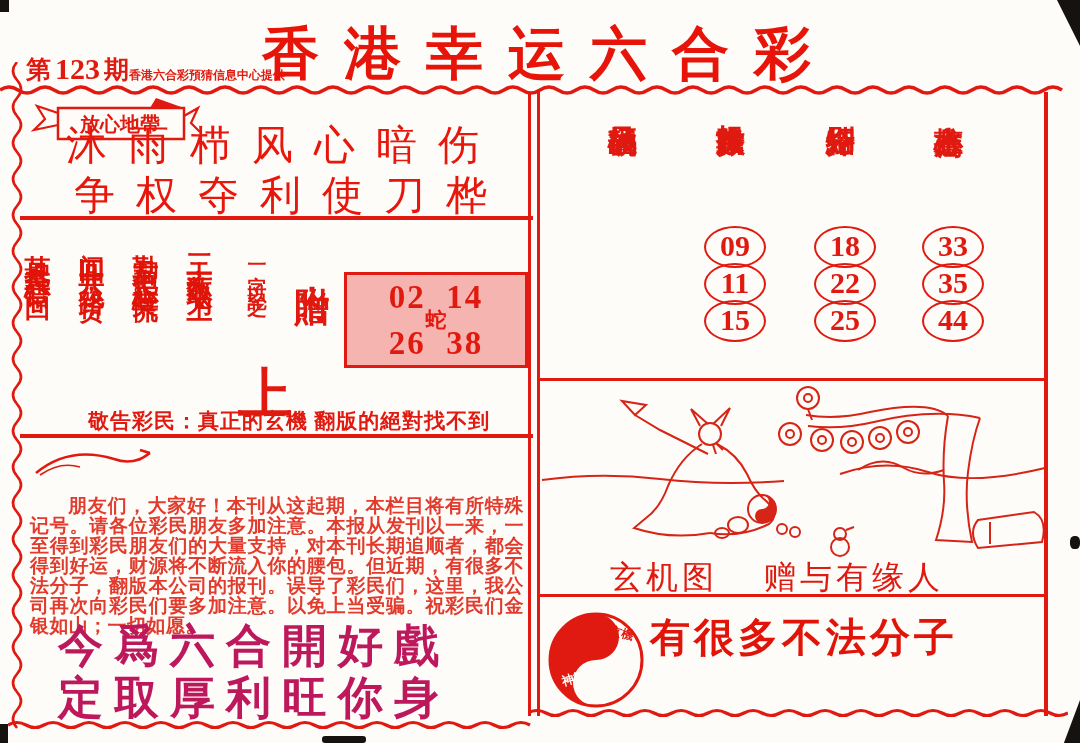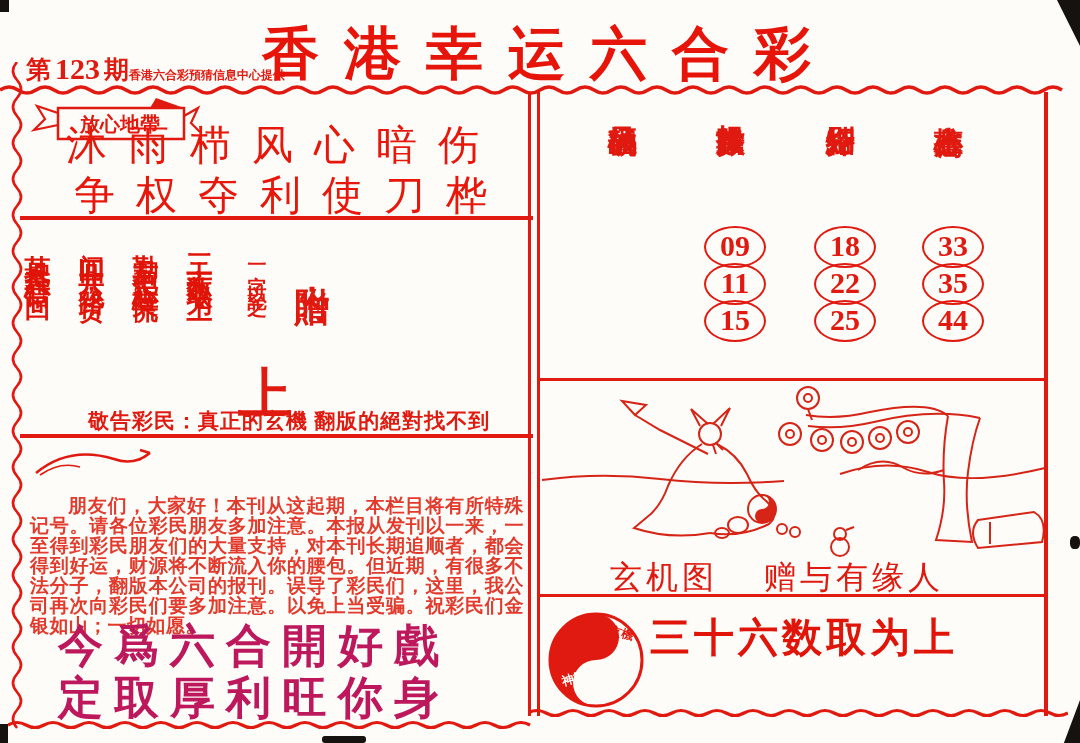--- a/index.html
+++ b/index.html
@@ -86,20 +86,25 @@
 
   <div class="abs vert verse-col" style="left:24px;top:234px;height:300px;">莫把真心错一回。</div>
   <div class="abs vert verse-col" style="left:78px;top:234px;height:300px;">问四共八一路货，</div>
   <div class="abs vert verse-col" style="left:132px;top:234px;height:300px;">勤君把定心莫慌。</div>
   <div class="abs vert verse-col" style="left:186px;top:234px;height:300px;">三十六数取为上，</div>
 
   <div class="abs vert note" style="left:248px;top:254px;height:160px;">一字以記之</div>
   <div class="abs answer" style="left:238px;top:358px;">上</div>
 
   <div class="abs vert bonus-label" style="left:294px;top:260px;height:160px;">附贈：</div>
+  <div class="abs bonus-box" style="left:344px;top:272px;width:178px;height:90px;">
+    <div class="bonus-nums">02  14</div>
+    <div class="bonus-zodiac">蛇</div>
+    <div class="bonus-nums">26  38</div>
+  </div>
 
   <div class="abs notice" style="left:88px;top:407px;">敬告彩民：真正的玄機 翻版的絕對找不到</div>
   <div class="abs hline" style="left:20px;top:434px;width:513px;height:4px;"></div>
 
   <svg class="abs" style="left:30px;top:443px;" width="130" height="36">
     <path d="M6 30 C30 10 58 8 84 16 C98 21 110 18 120 10 M120 10 l-10 -3 M120 10 l-11 7" stroke="#e01a10" stroke-width="2.5" fill="none"></path>
     <path d="M10 32 q20 -14 40 -8" stroke="#e01a10" stroke-width="1.6" fill="none"></path>
   </svg>
 
   <div class="abs letter" style="left:30px;top:460px;width:494px;">朋友们，大家好！本刊从这起期，本栏目将有所特殊记号。请各位彩民朋友多加注意。本报从发刊以一来，一至得到彩民朋友们的大量支持，对本刊长期追顺者，都会得到好运，财源将不断流入你的腰包。但近期，有很多不法分子，翻版本公司的报刊。误导了彩民们，这里，我公司再次向彩民们要多加注意。以免上当受骗。祝彩民们金银如山；一切如愿。</div>
@@ -200,21 +205,21 @@
 
   <svg class="abs" style="left:546px;top:608px;" width="100" height="104" viewBox="0 0 100 104">
     <circle cx="50" cy="52" r="46" fill="#fdfcf8" stroke="#e01a10" stroke-width="3"></circle>
     <path d="M50 6 a46 46 0 0 0 0 92 a23 23 0 0 1 0 -46 a23 23 0 0 0 0 -46" fill="#e01a10" stroke="none"></path>
     <circle cx="50" cy="75" r="6" fill="#fdfcf8" stroke="none"></circle>
     <circle cx="50" cy="29" r="6" fill="#e01a10" stroke="none"></circle>
     <text x="63" y="26" font-size="12" font-weight="bold" fill="#e01a10" stroke="none" transform="rotate(14 63 26)">玄機</text>
     <text x="16" y="76" font-size="12" font-weight="bold" fill="#fdfcf8" stroke="none" transform="rotate(-16 22 72)">神算</text>
   </svg>
 
-  <div class="abs slogan-r" style="left:650px;top:610px;">三十六数取为上</div>
+  <div class="abs slogan-r" style="left:650px;top:610px;">有很多不法分子</div>
 
   <div class="abs ink" style="left:0;top:0;width:9px;height:12px;"></div>
   <div class="abs ink" style="left:1057px;top:0;width:23px;height:46px;clip-path:polygon(100% 0,0 0,100% 100%);"></div>
   <div class="abs ink" style="left:1070px;top:536px;width:10px;height:13px;border-radius:40%;"></div>
   <div class="abs ink" style="left:1061px;top:700px;width:19px;height:43px;clip-path:polygon(100% 0,15% 100%,100% 100%);"></div>
   <div class="abs ink" style="left:0;top:724px;width:8px;height:19px;"></div>
   <div class="abs ink" style="left:322px;top:736px;width:44px;height:7px;border-radius:3px;"></div>
 
 </div>
 

